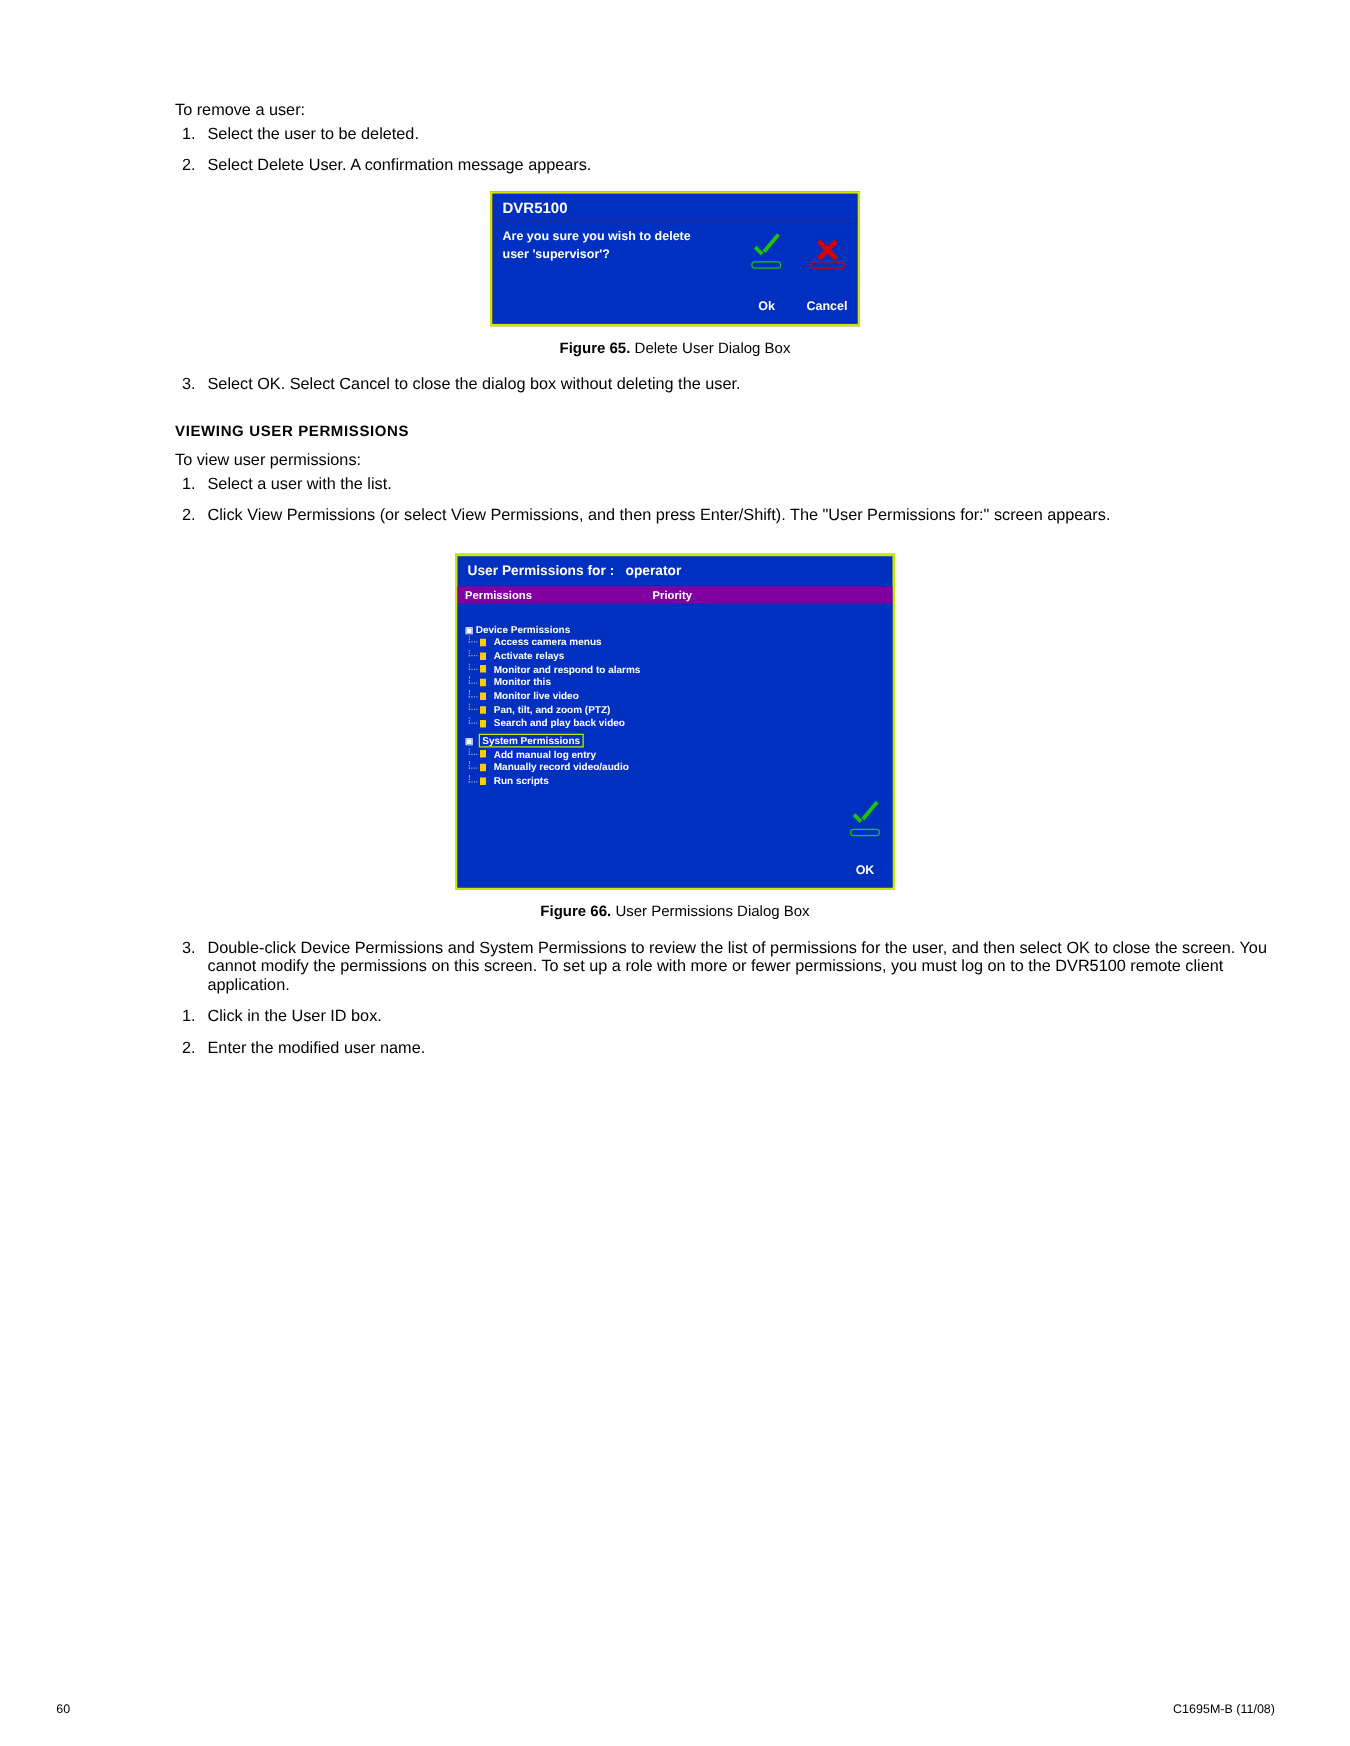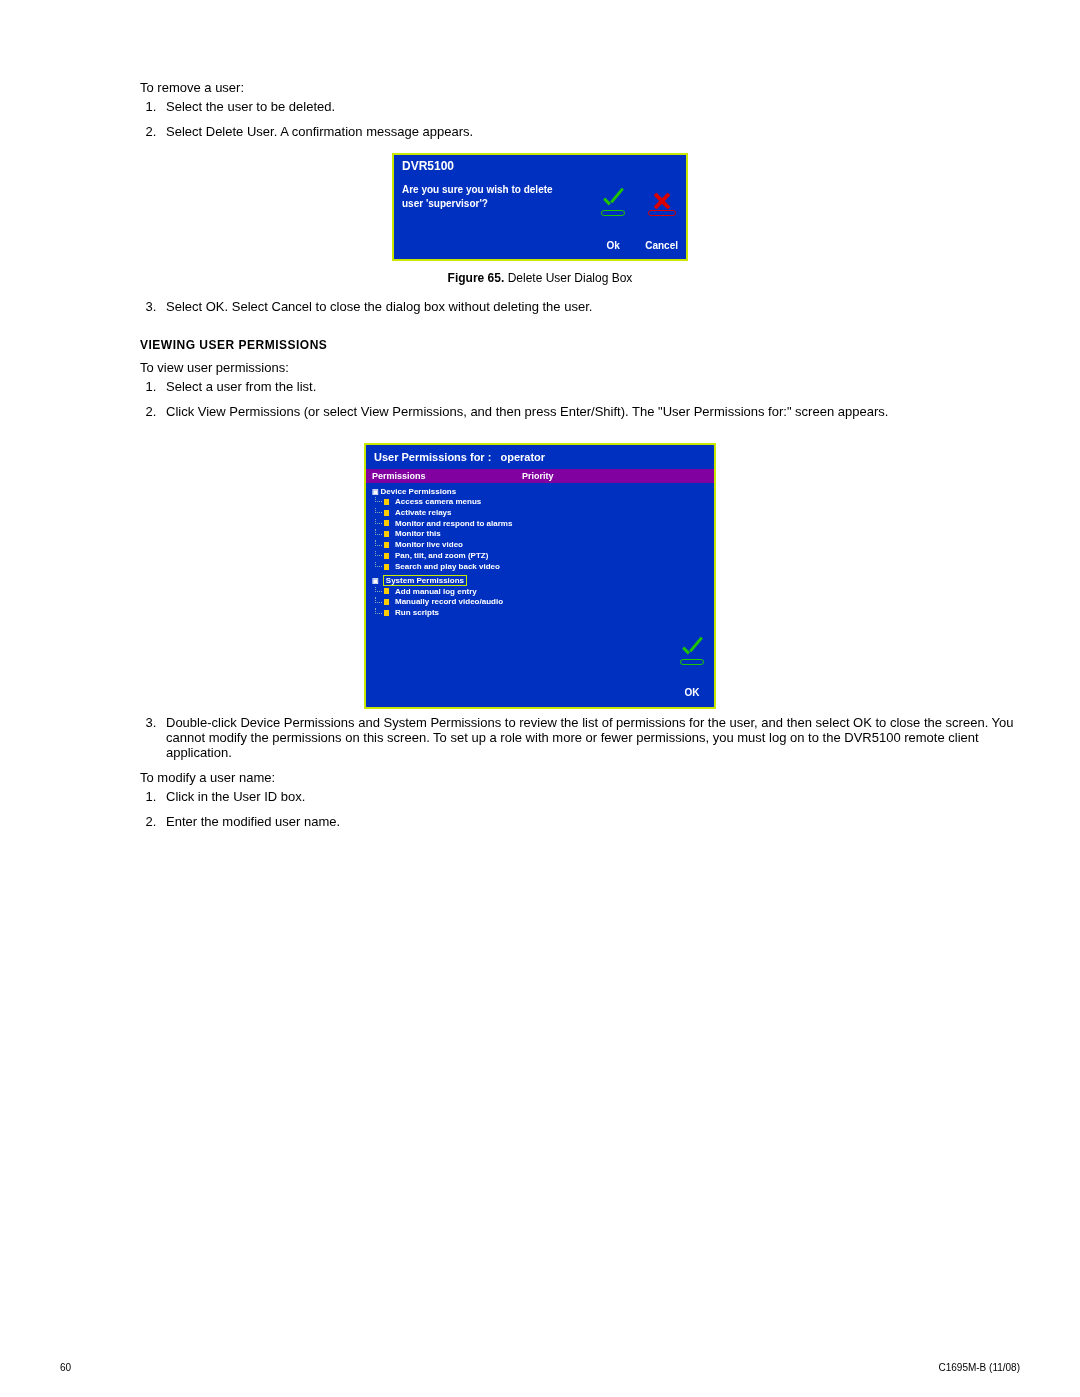--- a/index.html
+++ b/index.html
@@ -114,21 +114,21 @@
   .fig66 .titlebar .user { margin-left:6px; }
   .fig66 .colhead {
     display:flex; background:#8000a0; color:#fff;
     font-size:9px; font-weight:bold;
   }
   .fig66 .colhead div { padding:2px 6px; }
   .fig66 .colhead .c1 { width:150px; }
   .fig66 .tree {
     background:#0030c0; color:#fff;
     font-size:8px; font-weight:bold;
-    padding:4px 6px 6px 6px;
+    padding:16px 6px 6px 6px;
     min-height:150px;
   }
   .fig66 .tree .root { margin-bottom:1px; }
   .fig66 .tree .root::before { content:"\25A3\00a0"; font-size:7px; }
   .fig66 .tree .item { margin-left:12px; line-height:1.35; position:relative; }
   .fig66 .tree .item::before {
     content:""; position:absolute; left:-9px; top:0; bottom:50%;
     border-left:1px dotted #8ab; border-bottom:1px dotted #8ab; width:6px;
   }
   .fig66 .tree .key { display:inline-block; width:8px; height:6px;
@@ -140,21 +140,21 @@
   }
   .fig66 .bottom {
     background:#0030c0; text-align:right;
     padding:6px 8px 8px 8px;
     min-height:56px;
     position:relative;
   }
   .fig66 .bottom .iconbtn { display:inline-block; }
 
   .page-footer {
-    position:absolute; left:60px; right:60px; bottom:24px;
+    position:absolute; left:45px; right:60px; bottom:24px;
     display:flex; justify-content:space-between;
     font-size:10px;
   }
 </style>
 </head>
 <body>
 
 <div class="page">
 
   <p class="intro">To remove a user:</p>
@@ -186,21 +186,21 @@
     <span class="bold">Figure 65.</span>&nbsp;<span>Delete User Dialog Box</span>
   </div>
 
   <ol class="numbered" start="3">
     <li>Select OK. Select Cancel to close the dialog box without deleting the user.</li>
   </ol>
 
   <h2 class="section">VIEWING USER PERMISSIONS</h2>
   <p class="intro">To view user permissions:</p>
   <ol class="numbered">
-    <li>Select a user from the list.</li>
+    <li>Select a user with the list.</li>
     <li>Click View Permissions (or select View Permissions, and then press Enter/Shift). The "User Permissions for:" screen appears.</li>
   </ol>
 
   <div class="fig66-wrap">
     <div class="fig66">
       <div class="titlebar">
         <span>User Permissions for :</span>
         <span class="user">operator</span>
       </div>
       <div class="colhead">
@@ -225,26 +225,28 @@
         <div class="item"><span class="key"></span><span>Run scripts</span></div>
       </div>
       <div class="bottom">
         <div class="iconbtn">
           <span class="check"><span class="ooo"></span></span>
           <div class="cap">OK</div>
         </div>
       </div>
     </div>
   </div>
+  <div class="fig-caption">
+    <span class="bold">Figure 66.</span>&nbsp;<span>User Permissions Dialog Box</span>
+  </div>
 
   <ol class="numbered" start="3">
     <li>Double-click Device Permissions and System Permissions to review the list of permissions for the user, and then select OK to close the screen. You cannot modify the permissions on this screen. To set up a role with more or fewer permissions, you must log on to the DVR5100 remote client application.</li>
   </ol>
 
-  <p class="intro">To modify a user name:</p>
   <ol class="numbered">
     <li>Click in the User ID box.</li>
     <li>Enter the modified user name.</li>
   </ol>
 
 </div>
 
 <div class="page-footer">
   <span>60</span>
   <span>C1695M-B (11/08)</span>

